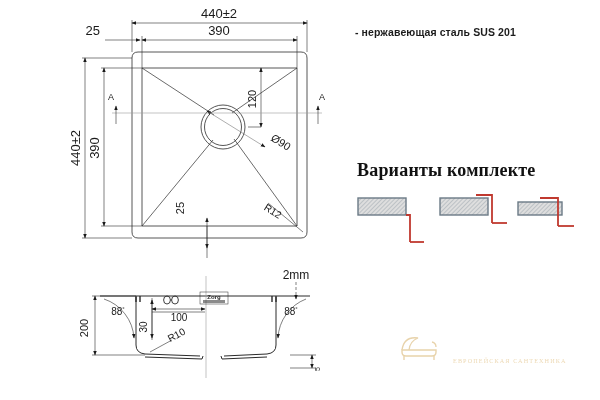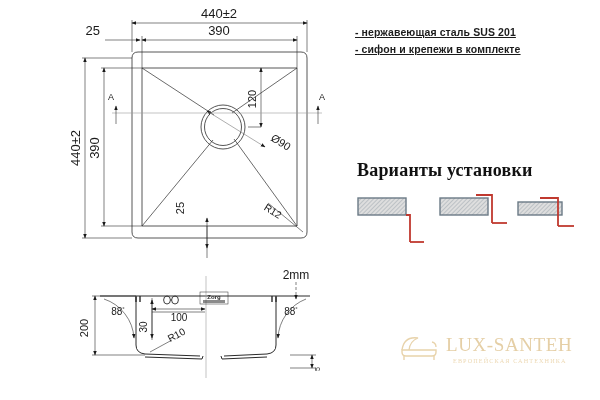--- a/index.html
+++ b/index.html
@@ -13,21 +13,21 @@
     position:relative;
   }
   #sheet{position:absolute;inset:0;width:600px;height:400px;}
 
   
   .spec-list{
     position:absolute;left:355px;top:24px;width:240px;
     font-size:10.5px;line-height:16.5px;font-weight:bold;
     color:#1c1c1c;letter-spacing:.1px;
   }
-  .spec-list div{white-space:nowrap;text-decoration:underline;}
+  .spec-list div{white-space:nowrap;}
 
   
   .variants-title{
     position:absolute;left:357px;top:160px;
     font-family:"Liberation Serif", serif;
     font-size:18px;font-weight:bold;color:#111;
     letter-spacing:.2px;
   }
   .variants-row{position:absolute;left:352px;top:190px;width:240px;height:58px;}
 
@@ -48,24 +48,23 @@
     font-size:6.2px;letter-spacing:1.1px;
     color:#edd9b4;
   }
   svg text{font-family:"Liberation Sans", sans-serif;}
 </style>
 </head>
 <body>
 
 <div class="spec-list">
   <div>- нержавеющая сталь SUS 201</div>
-  <div>- сифон и крепежи в комплекте</div>
 </div>
 
-<div class="variants-title">Варианты установки</div>
+<div class="variants-title">Варианты комплекте</div>
 
 <svg class="variants-row" viewBox="0 0 240 58">
   <defs>
     <pattern id="hatch" width="3" height="3" patternUnits="userSpaceOnUse" patternTransform="rotate(45)">
       <rect width="3" height="3" fill="#dedede"></rect>
       <line x1="0" y1="0" x2="0" y2="3" stroke="#9aa5ad" stroke-width="1"></line>
     </pattern>
   </defs>
 
   <g>
@@ -234,15 +233,14 @@
   <text x="320" y="369" text-anchor="middle" font-size="7" fill="#1a1a1a" transform="rotate(-90 320 369)">5</text>
 </svg>
 
 <div class="watermark">
   <svg width="46" height="30" viewBox="0 0 46 30">
     <path d="M4 18 h34 v2 q0 4 -4 4 h-26 q-4 0 -4 -4 z" fill="none" stroke="#e8d3ab" stroke-width="1.4"></path>
     <path d="M6 24 v4 M36 24 v4" stroke="#e8d3ab" stroke-width="1.4" fill="none"></path>
     <path d="M4 18 q2 -14 16 -12 q-8 3 -9 12" fill="none" stroke="#e8d3ab" stroke-width="1.3"></path>
     <path d="M34 10 q4 1 4 5" fill="none" stroke="#e8d3ab" stroke-width="1.3"></path>
   </svg>
-  <div class="wm-main">LUX-SANTEH</div>
   <div class="wm-sub">ЕВРОПЕЙСКАЯ САНТЕХНИКА</div>
 </div>
 
 </body></html>

